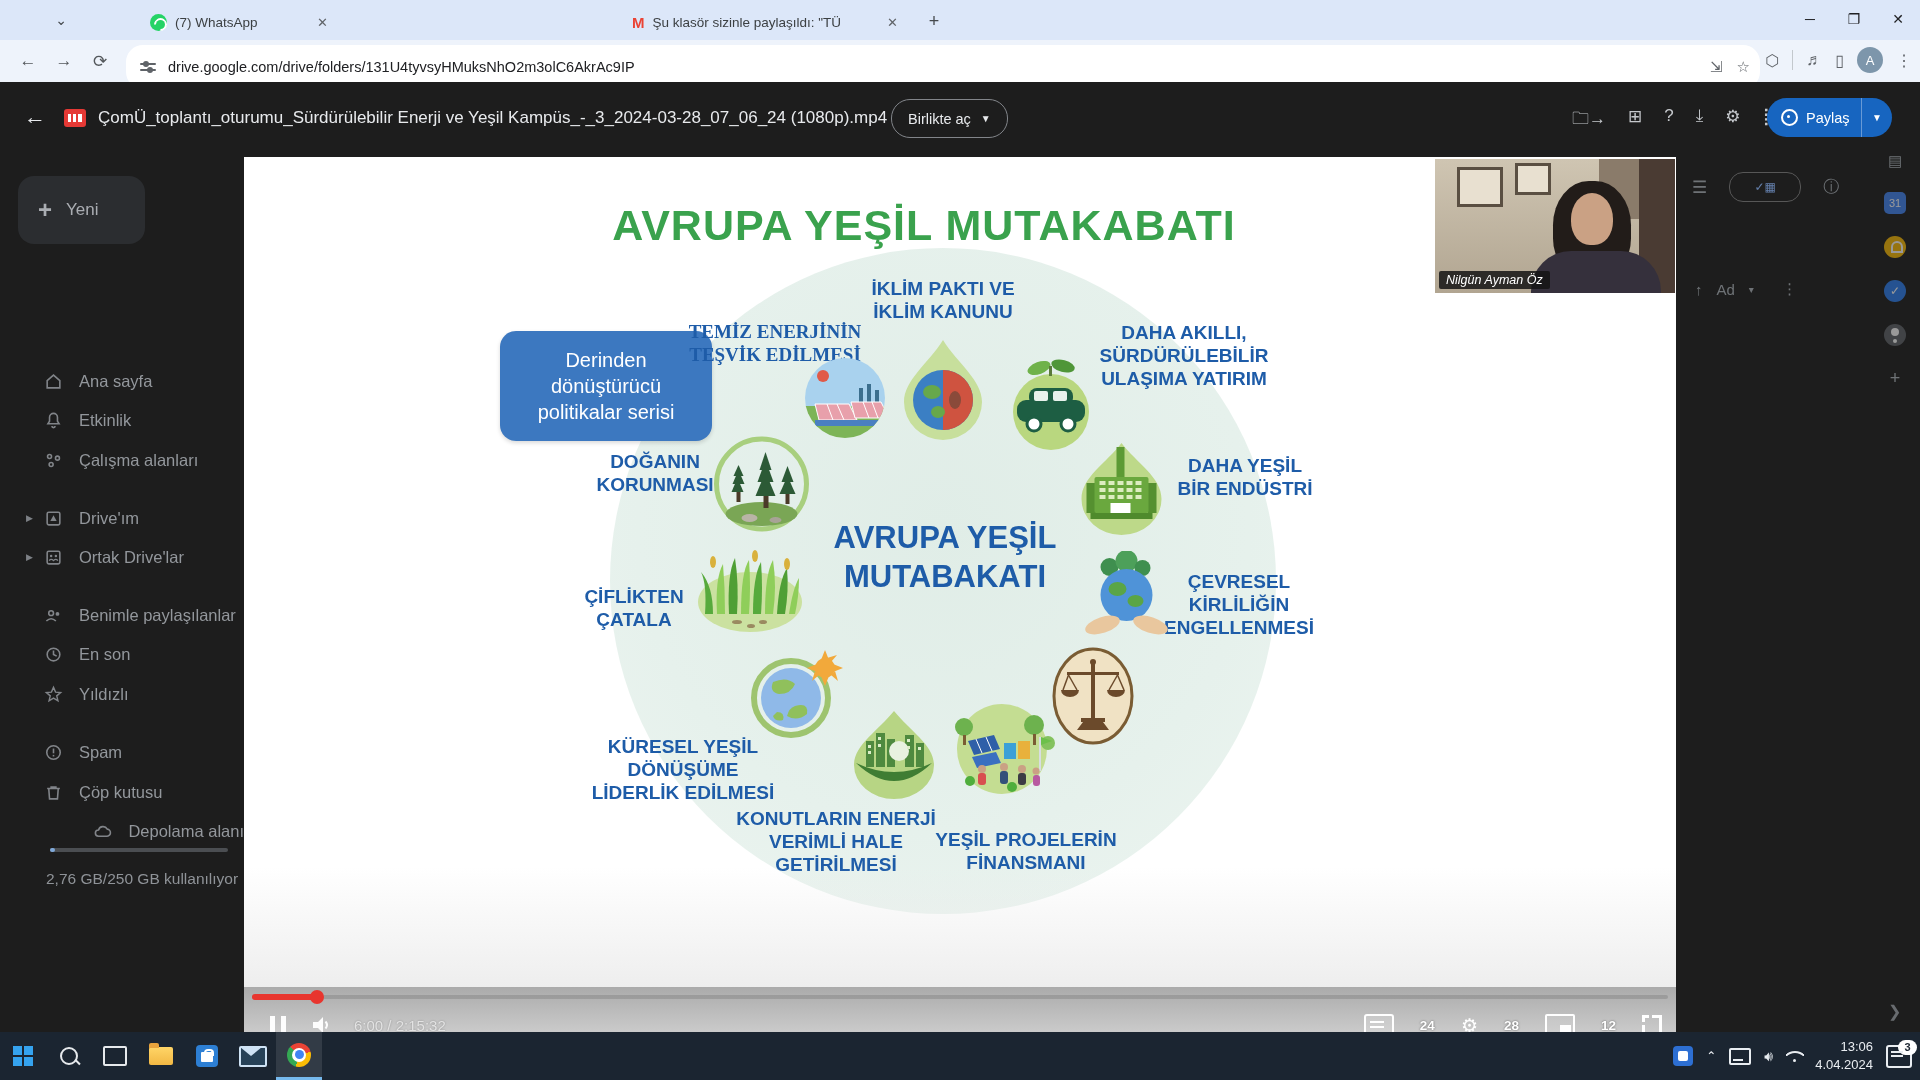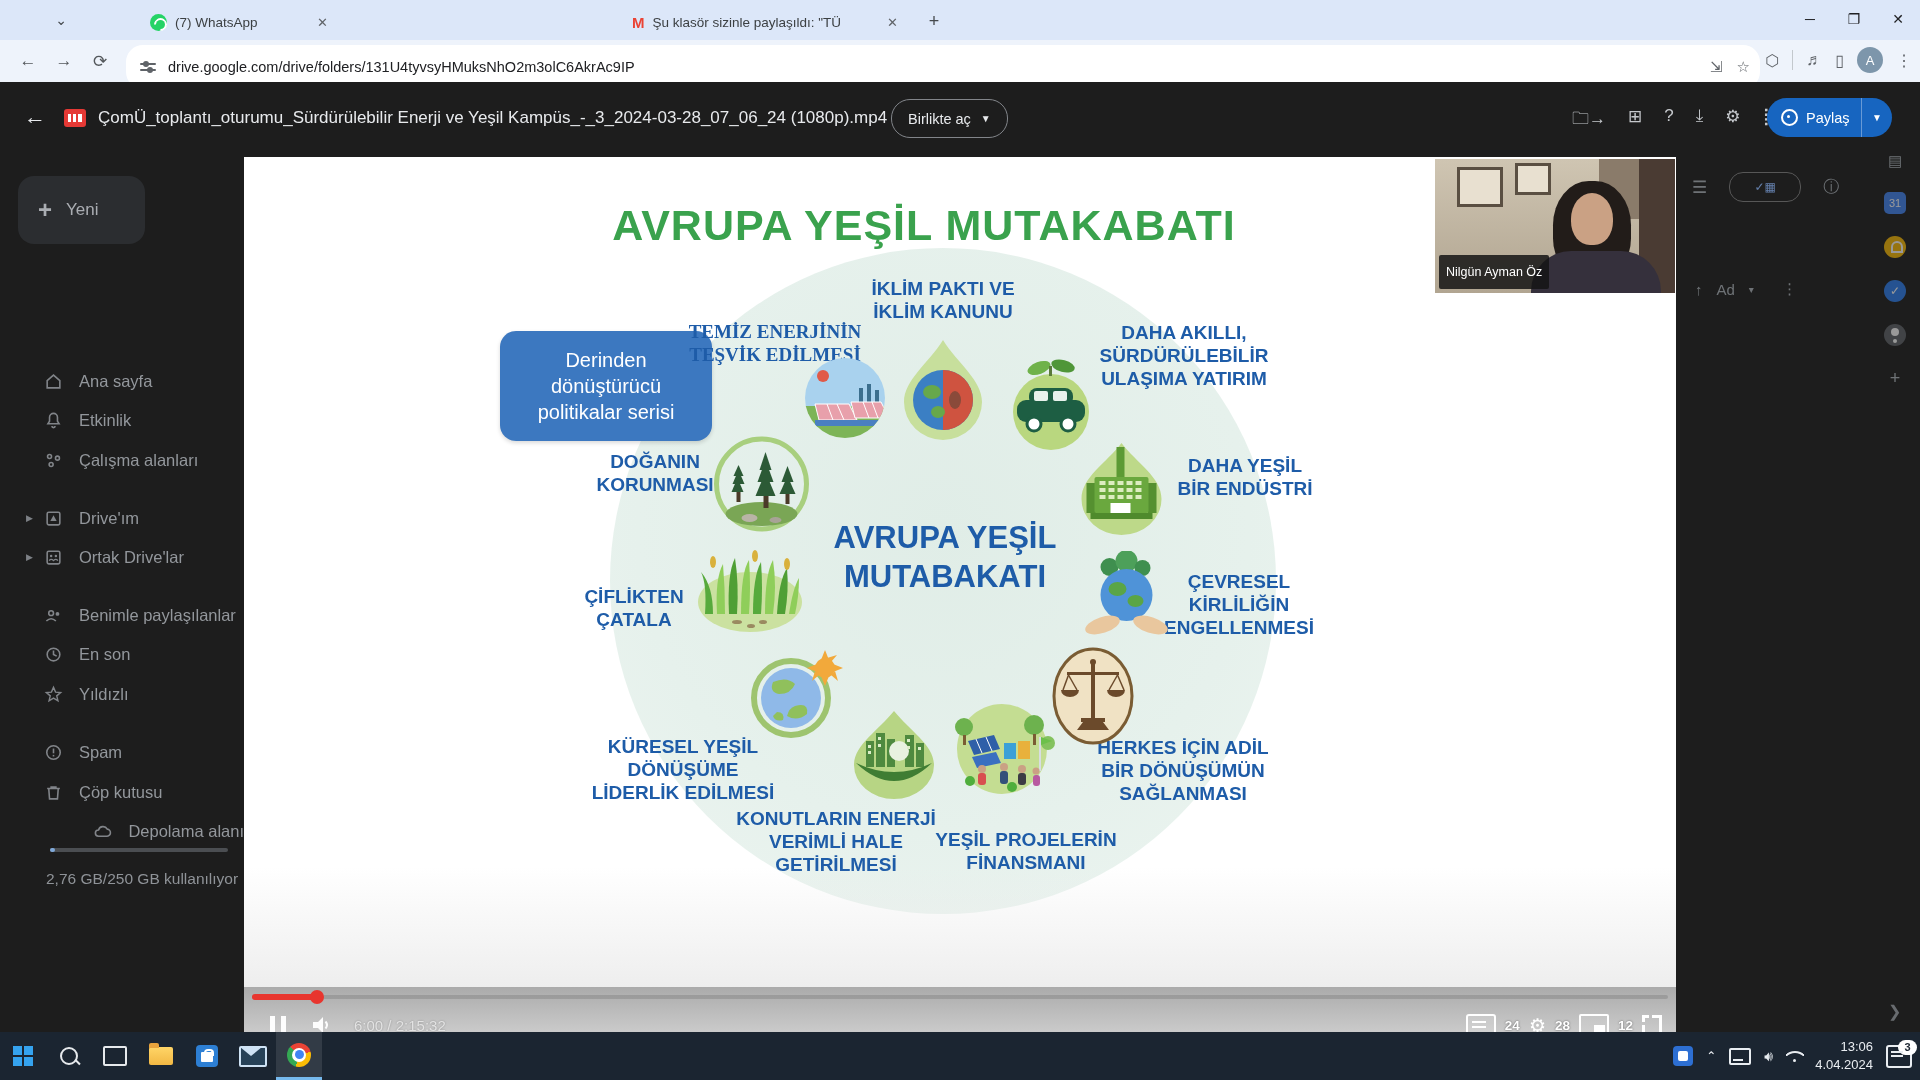--- a/index.html
+++ b/index.html
@@ -126,32 +126,32 @@
   .wc-frame{position:absolute;background:#e8e0d0;border:3px solid #5a4f42;}
   .wc-f1{left:22px;top:8px;width:40px;height:34px;}
   .wc-f2{left:80px;top:4px;width:30px;height:26px;}
   .wc-person-hair{position:absolute;left:118px;top:22px;width:78px;height:96px;background:#221c19;
     border-radius:46% 46% 40% 40%;}
   .wc-person-face{position:absolute;left:136px;top:34px;width:42px;height:52px;background:#caa184;
     border-radius:50% 50% 45% 45%;}
   .wc-person-body{position:absolute;left:96px;top:92px;width:130px;height:52px;background:#35303c;
     border-radius:40px 40px 0 0;}
   .wc-name{position:absolute;left:4px;bottom:4px;background:rgba(20,20,20,.85);color:#fff;
-    font-size:12.5px;padding:10px 7px;border-radius:2px;}
+    font-size:12.5px;padding:2px 7px;border-radius:2px;font-style:italic;}
 
   
   .prog-track{position:absolute;left:8px;bottom:50px;width:1416px;height:4px;background:rgba(90,90,90,.25);border-radius:2px;}
   .prog-fill{position:absolute;left:0;top:-1px;width:64px;height:6px;background:#e8352e;border-radius:3px;}
   .prog-dot{position:absolute;left:58px;top:-5px;width:14px;height:14px;background:#e8352e;border-radius:50%;}
   .controls{position:absolute;left:0;bottom:0;width:100%;height:48px;display:flex;align-items:center;color:#efefef;}
   .pause{display:flex;gap:6px;margin-left:26px;}
   .pause i{width:5px;height:18px;background:#fdfdfd;}
   .vol{margin-left:26px;}
   .ptime{margin-left:22px;font-size:15px;color:#e3e3e3;text-shadow:0 0 2px rgba(0,0,0,.3);}
-  .ctrl-right{position:absolute;right:14px;bottom:0;height:48px;display:flex;align-items:center;gap:9px;}
+  .ctrl-right{position:absolute;right:14px;bottom:0;height:48px;display:flex;align-items:center;gap:26px;}
   .cc{width:26px;height:18px;border:2px solid #fff;border-radius:3px;position:relative;background:rgba(255,255,255,.15);}
   .cc::after{content:"";position:absolute;left:4px;top:5px;width:14px;height:2px;background:#fff;box-shadow:0 5px 0 #fff;}
   .ovnum{font-size:13.5px;color:#fff;font-weight:bold;text-shadow:0 0 2px #555;}
   .pip{width:26px;height:19px;border:2px solid #fff;border-radius:2px;position:relative;background:rgba(255,255,255,.1);}
   .pip::after{content:"";position:absolute;right:2px;bottom:2px;width:11px;height:8px;background:#fff;}
   .fsq{width:20px;height:20px;position:relative;}
   .fsq::before,.fsq::after{content:"";position:absolute;width:20px;height:20px;box-sizing:border-box;}
   .fsq::before{border-left:3px solid #fff;border-top:3px solid #fff;clip-path:polygon(0 0,35% 0,35% 35%,0 35%);}
   .fsq i{position:absolute;right:0;top:0;width:7px;height:7px;border-right:3px solid #fff;border-top:3px solid #fff;}
   .fsq b{position:absolute;left:0;bottom:0;width:7px;height:7px;border-left:3px solid #fff;border-bottom:3px solid #fff;}
@@ -423,23 +423,20 @@
       <div class="slide-label" style="left:531px;top:186px;font-family:Liberation Serif, serif;">TEMİZ ENERJİNİN
 TEŞVİK EDİLMESİ</div>
       <div class="slide-label" style="left:940px;top:199px;">DAHA AKILLI,
 SÜRDÜRÜLEBİLİR
 ULAŞIMA YATIRIM</div>
       <div class="slide-label" style="left:1001px;top:320px;">DAHA YEŞİL
 BİR ENDÜSTRİ</div>
       <div class="slide-label" style="left:995px;top:448px;">ÇEVRESEL
 KİRLİLİĞİN
 ENGELLENMESİ</div>
-      <div class="slide-label" style="left:939px;top:614px;">HERKES İÇİN ADİL
-BİR DÖNÜŞÜMÜN
-SAĞLANMASI</div>
       <div class="slide-label" style="left:782px;top:694px;">YEŞİL PROJELERİN
 FİNANSMANI</div>
       <div class="slide-label" style="left:592px;top:685px;">KONUTLARIN ENERJİ
 VERİMLİ HALE
 GETİRİLMESİ</div>
       <div class="slide-label" style="left:439px;top:613px;">KÜRESEL YEŞİL
 DÖNÜŞÜME
 LİDERLİK EDİLMESİ</div>
       <div class="slide-label" style="left:390px;top:451px;">ÇİFLİKTEN
 ÇATALA</div>

